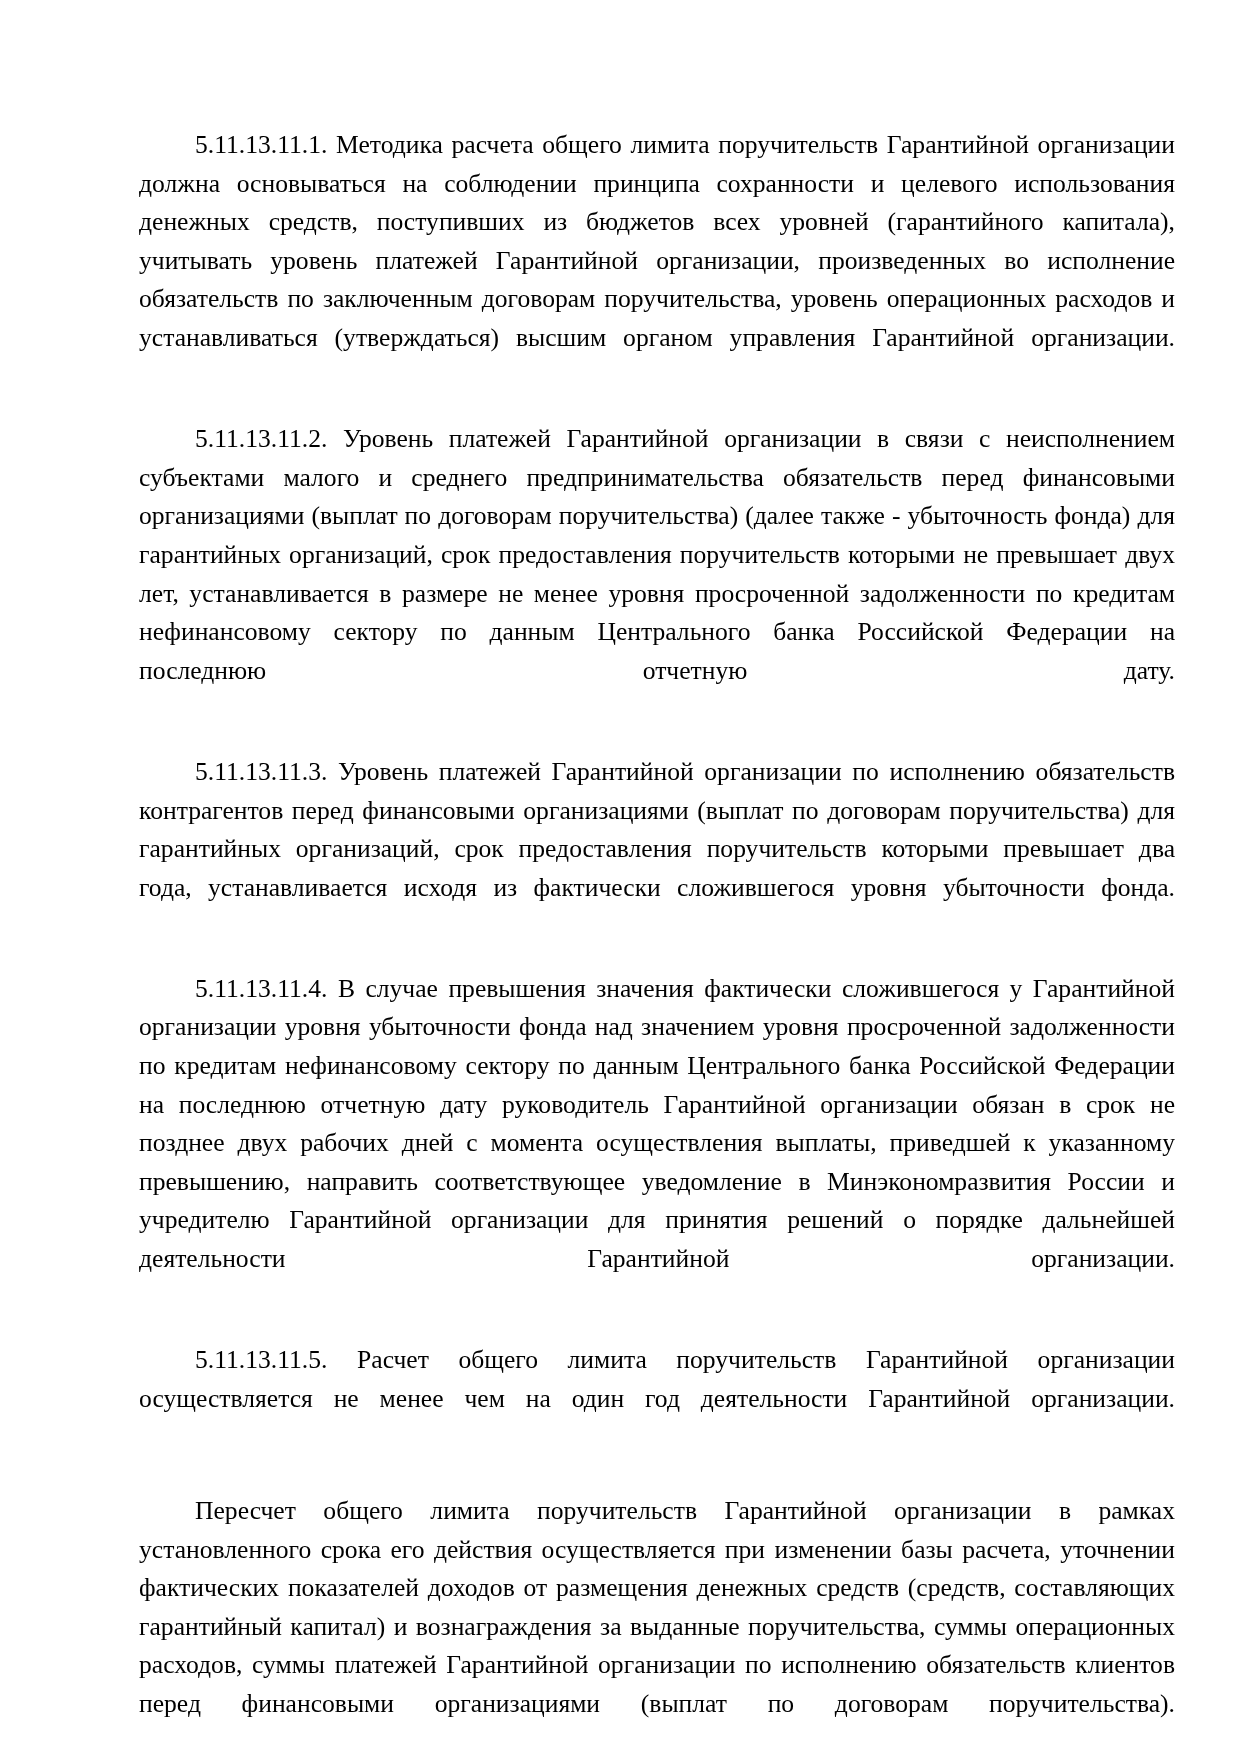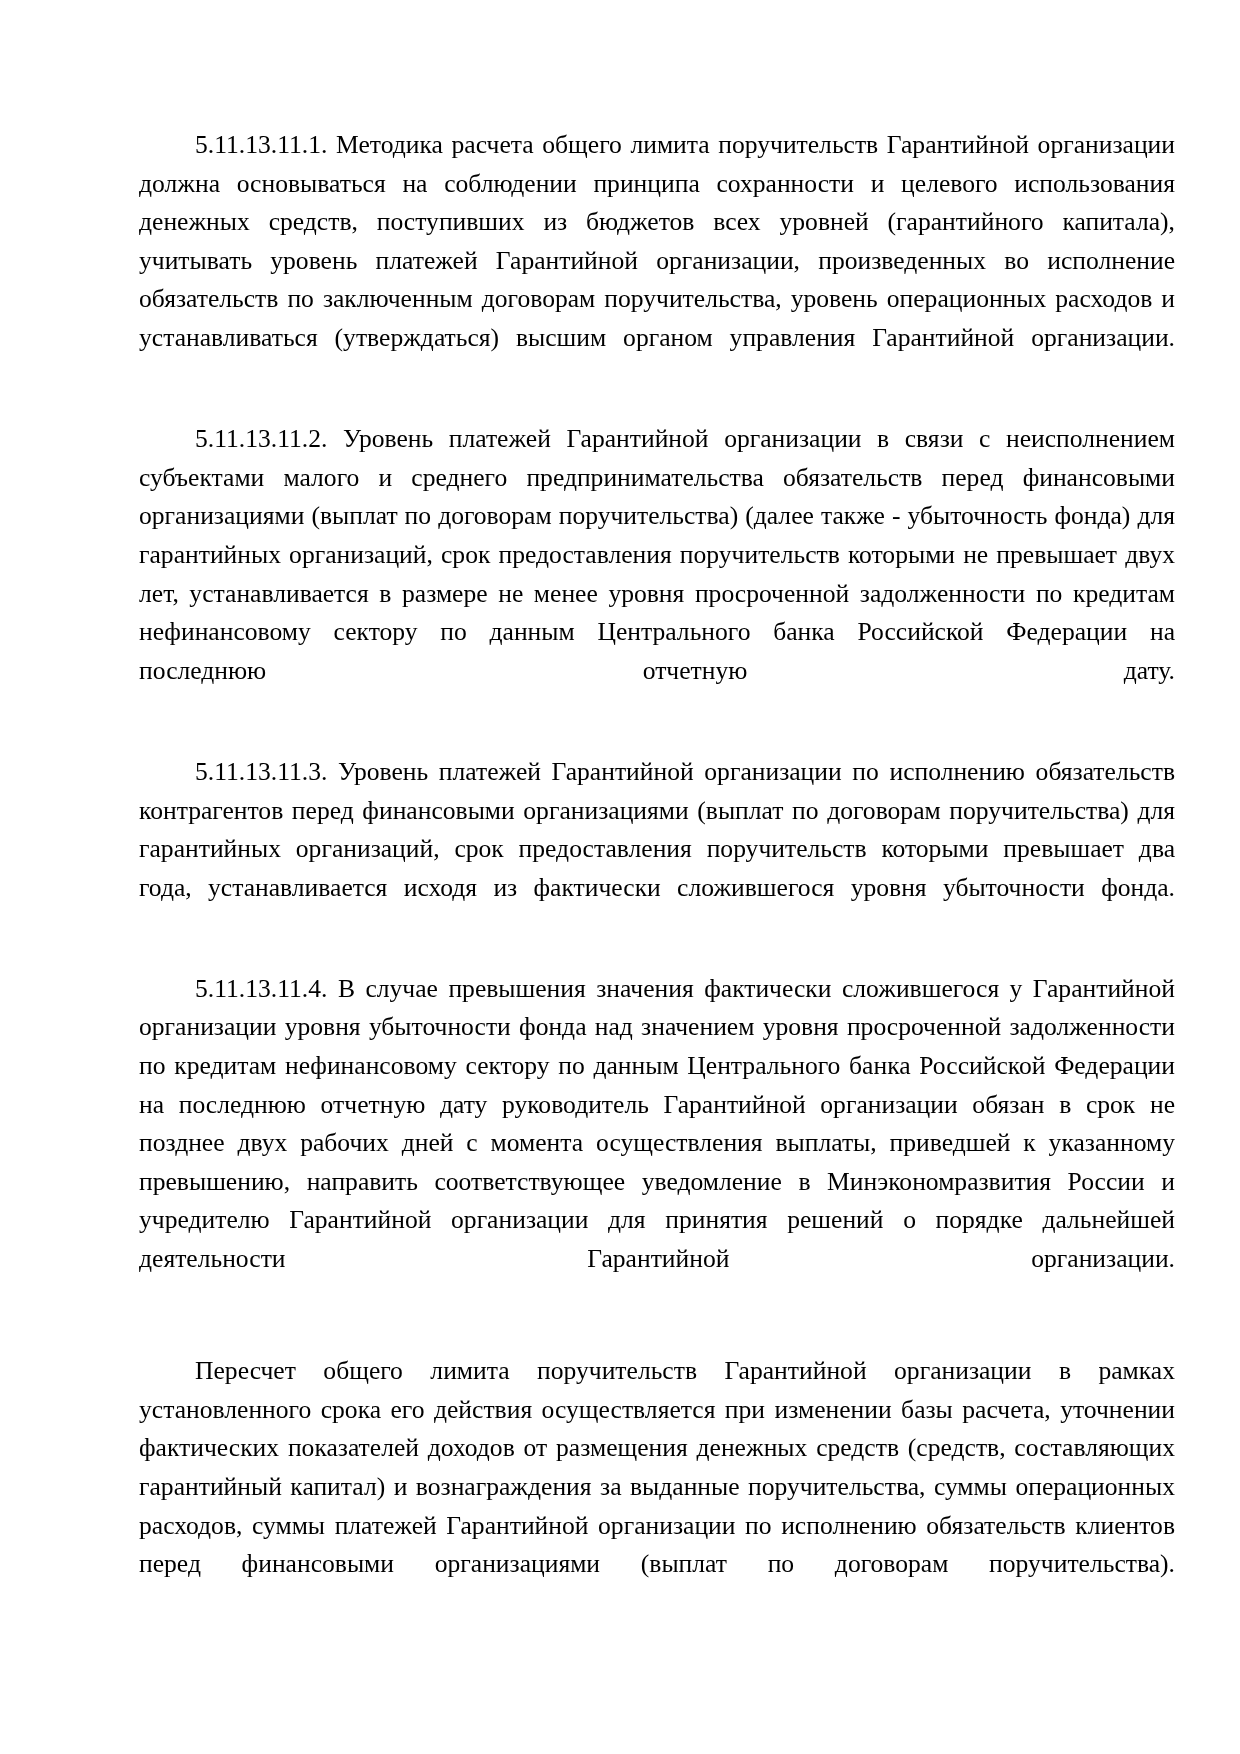--- a/index.html
+++ b/index.html
@@ -55,17 +55,18 @@
   <div class="content">
 
     <p class="para">5.11.13.11.1. Методика расчета общего лимита поручительств Гарантийной организации должна основываться на соблюдении принципа сохранности и целевого использования денежных средств, поступивших из бюджетов всех уровней (гарантийного капитала), учитывать уровень платежей Гарантийной организации, произведенных во исполнение обязательств по заключенным договорам поручительства, уровень операционных расходов и устанавливаться (утверждаться) высшим органом управления Гарантийной организации.</p>
 
     <p class="para">5.11.13.11.2. Уровень платежей Гарантийной организации в связи с неисполнением субъектами малого и среднего предпринимательства обязательств перед финансовыми организациями (выплат по договорам поручительства) (далее также - убыточность фонда) для гарантийных организаций, срок предоставления поручительств которыми не превышает двух лет, устанавливается в размере не менее уровня просроченной задолженности по кредитам нефинансовому сектору по данным Центрального банка Российской Федерации на последнюю отчетную дату.</p>
 
     <p class="para">5.11.13.11.3. Уровень платежей Гарантийной организации по исполнению обязательств контрагентов перед финансовыми организациями (выплат по договорам поручительства) для гарантийных организаций, срок предоставления поручительств которыми превышает два года, устанавливается исходя из фактически сложившегося уровня убыточности фонда.</p>
 
     <p class="para">5.11.13.11.4. В случае превышения значения фактически сложившегося у Гарантийной организации уровня убыточности фонда над значением уровня просроченной задолженности по кредитам нефинансовому сектору по данным Центрального банка Российской Федерации на последнюю отчетную дату руководитель Гарантийной организации обязан в срок не позднее двух рабочих дней с момента осуществления выплаты, приведшей к указанному превышению, направить соответствующее уведомление в Минэкономразвития России и учредителю Гарантийной организации для принятия решений о порядке дальнейшей деятельности Гарантийной организации.</p>
 
+    <p class="para">5.11.13.11.5. Расчет общего лимита поручительств Гарантийной организации осуществляется не менее чем на один год деятельности Гарантийной организации.</p>
 
     <p class="para">Пересчет общего лимита поручительств Гарантийной организации в рамках установленного срока его действия осуществляется при изменении базы расчета, уточнении фактических показателей доходов от размещения денежных средств (средств, составляющих гарантийный капитал) и вознаграждения за выданные поручительства, суммы операционных расходов, суммы платежей Гарантийной организации по исполнению обязательств клиентов перед финансовыми организациями (выплат по договорам поручительства).</p>
 
   </div>
 </div>
 
 </body></html>

